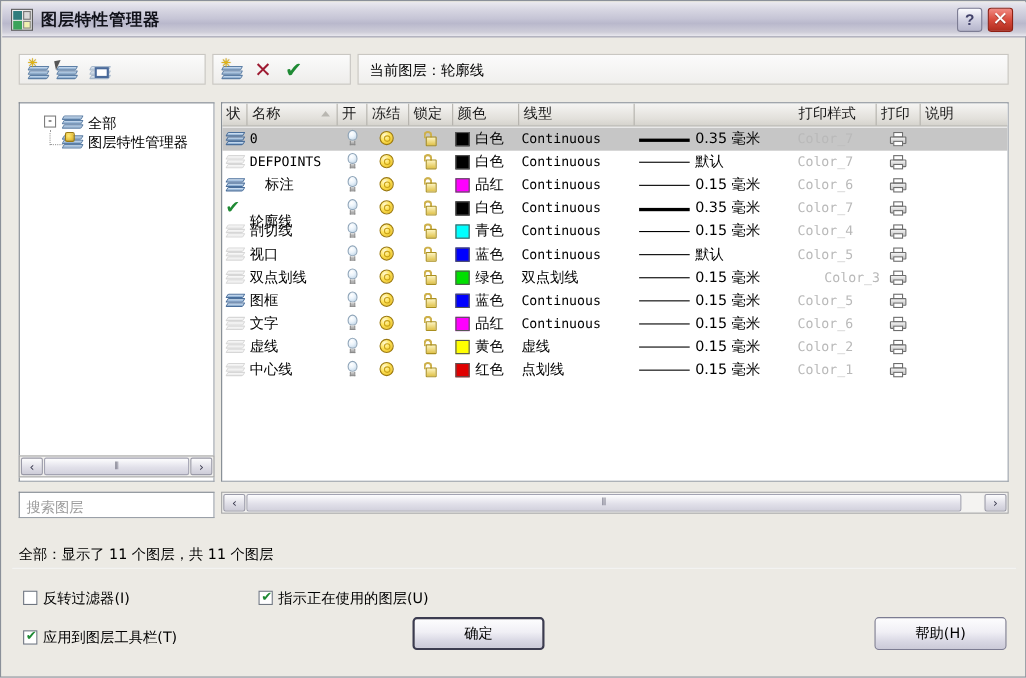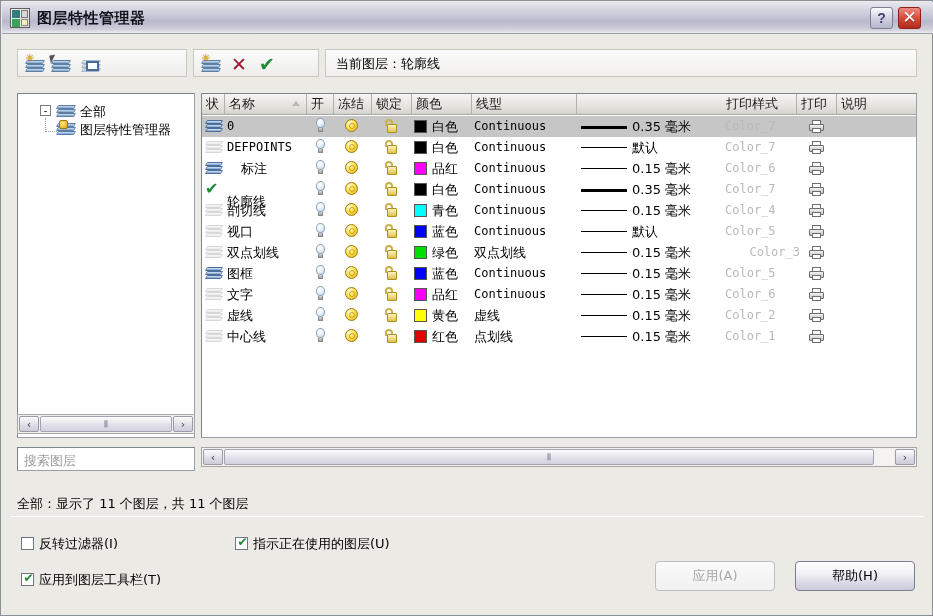--- a/index.html
+++ b/index.html
@@ -1000,16 +1000,16 @@
   <div class="cb-row" style="left:234px; top:536px;">
     <span class="checkbox checked" id="cb-indicate"></span>
     <span class="cb-label">指示正在使用的图层(U)</span>
   </div>
 
   <div class="cb-row" style="left:20px; top:572px;">
     <span class="checkbox checked" id="cb-applytb"></span>
     <span class="cb-label">应用到图层工具栏(T)</span>
   </div>
 
-  <button class="dlg-btn disabled" style="left:654px">应用(A)</button>
+  <button class="dlg-btn default" style="left:374px">确定</button>
   <button class="dlg-btn" style="left:794px">帮助(H)</button>
 
 </div>
 
 </body></html>

